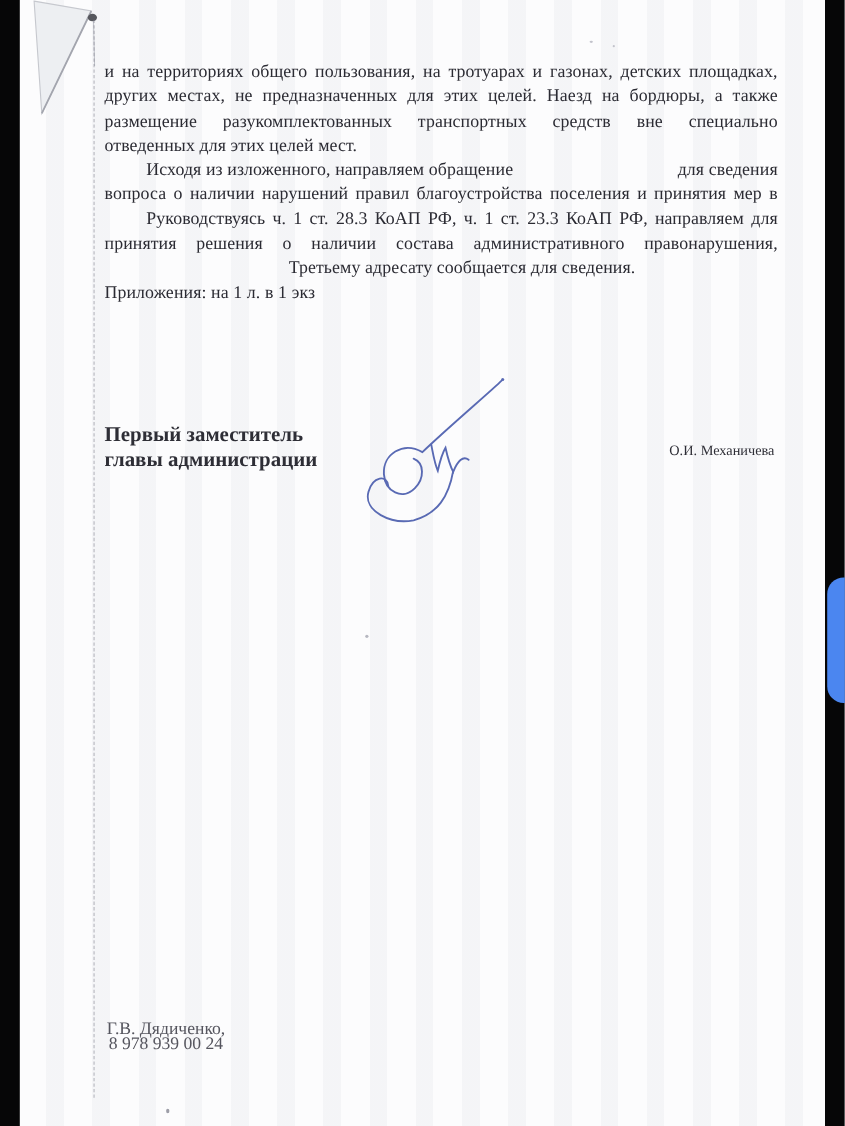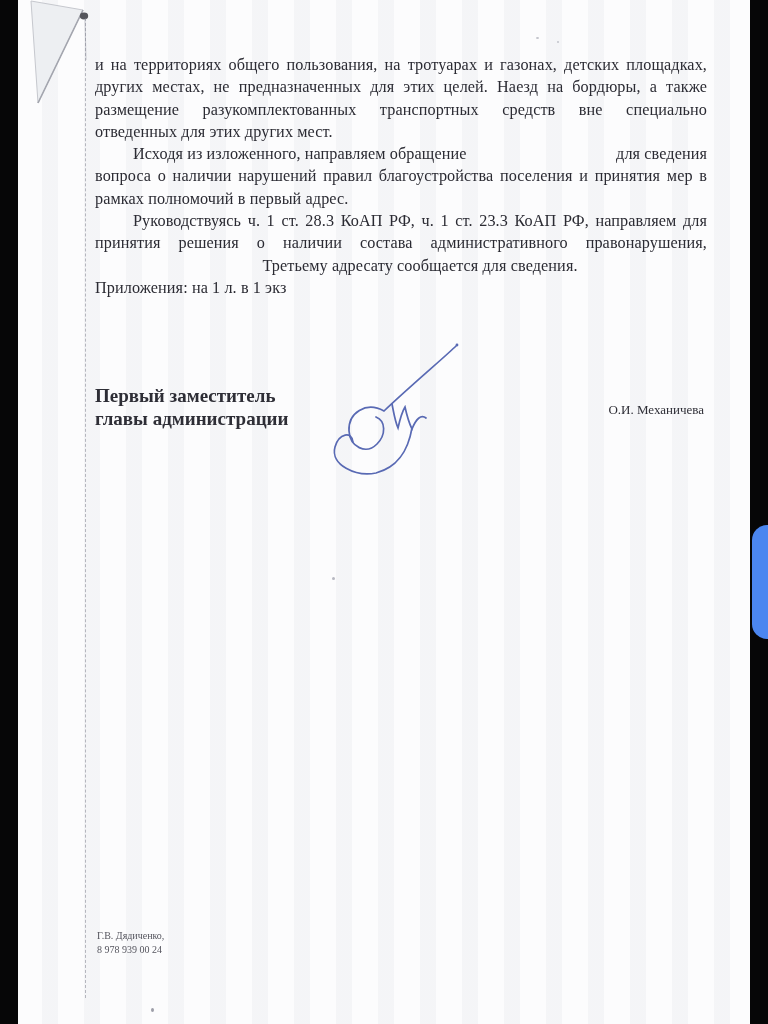--- a/index.html
+++ b/index.html
@@ -58,21 +58,21 @@
     font-weight:bold; font-size:19px; line-height:22.5px; color:var(--ink-bold);
   }
   .sig-name {
     position:absolute; right:64px; top:402px;
     font-weight:normal; font-size:13px; color:var(--ink-bold);
   }
   .signature-svg { position:absolute; left:300px; top:325px; }
 
   .footer-contact {
     position:absolute; left:97px; top:929px;
-    font-size:10px; line-height:14px; color:var(--muted-ink);
+    font-size:16px; line-height:14px; color:var(--muted-ink);text-align:center;
   }
 
   .speck { position:absolute; border-radius:50%; background:#c2c3cb; }
   .speck.s1 { left:536px; top:37px;  width:3px; height:2px; }
   .speck.s2 { left:557px; top:41px;  width:2px; height:2px; }
   .speck.s3 { left:332px; top:577px; width:3px; height:3px; background:#b7b8c1; }
   .speck.s4 { left:151px; top:1008px; width:3px; height:4px; background:#9d9ea8; }
 </style>
 </head>
 <body>
@@ -85,27 +85,26 @@
     <ellipse cx="84" cy="16" rx="4.2" ry="3.4" fill="#56575d"></ellipse>
     <line x1="85" y1="19" x2="86" y2="60" stroke="#b6b8c0" stroke-width="0.8"></line>
   </svg>
 
   <div class="margin-line"></div>
 
   <div class="doc-text">
       <div class="line justify">и на территориях общего пользования, на тротуарах и газонах, детских площадках,</div>
       <div class="line justify">других местах, не предназначенных для этих целей. Наезд на бордюры, а также</div>
       <div class="line justify">размещение разукомплектованных транспортных средств вне специально</div>
-      <div class="line">отведенных для этих других мест.</div>
+      <div class="line">отведенных для этих целей мест.</div>
       <div class="line indent split">
         <span>Исходя из изложенного, направляем обращение</span>
         <span>для сведения</span>
       </div>
       <div class="line justify">вопроса о наличии нарушений правил благоустройства поселения и принятия мер в</div>
-      <div class="line">рамках полномочий в первый адрес.</div>
       <div class="line justify indent">Руководствуясь ч. 1 ст. 28.3 КоАП РФ, ч. 1 ст. 23.3 КоАП РФ, направляем для</div>
       <div class="line justify">принятия решения о наличии состава административного правонарушения,</div>
       <div class="line indent">Третьему адресату сообщается для сведения.</div>
       <div class="line">Приложения: на 1 л. в 1 экз</div>
     </div>
 
   <svg class="signature-svg" width="175" height="160" viewBox="0 0 175 160">
     <g fill="none" stroke="#4356aa" stroke-width="1.7" stroke-linecap="round" opacity="0.88">
       <path d="M156 21 C147 30 108 63 84 86 C66 76 48 88 49 106 C50 122 66 130 77 119 C86 110 86 96 76 92"></path>
       <path d="M92 79 C94 89 95 96 98 103 C100 94 102 87 105 82 C107 91 109 98 112 104 C116 94 121 89 126 93"></path>

